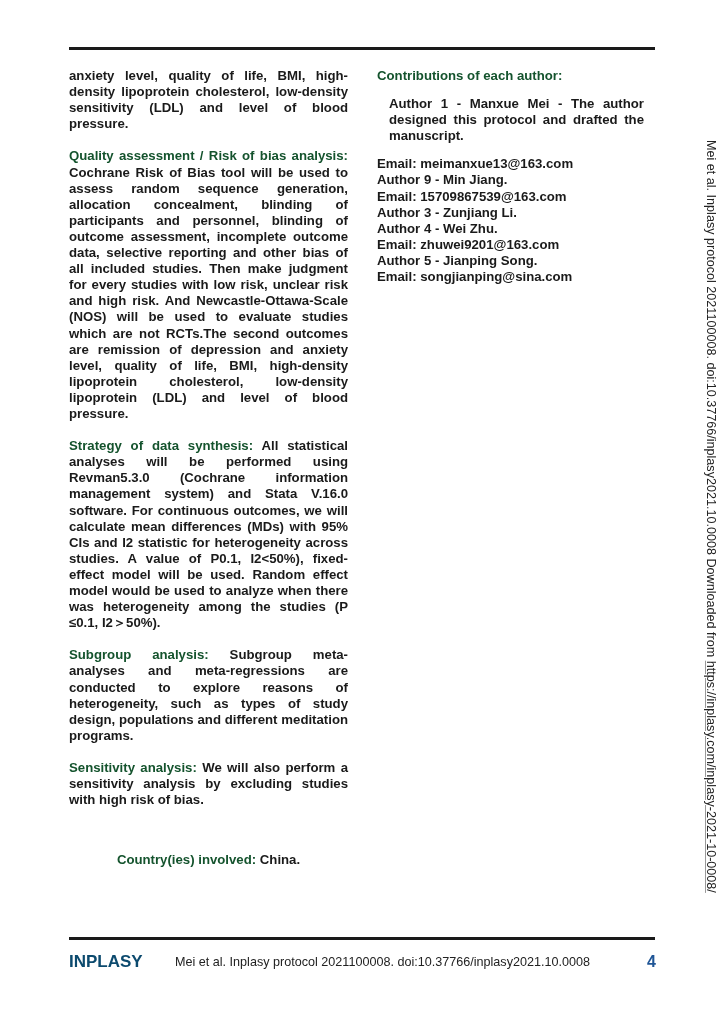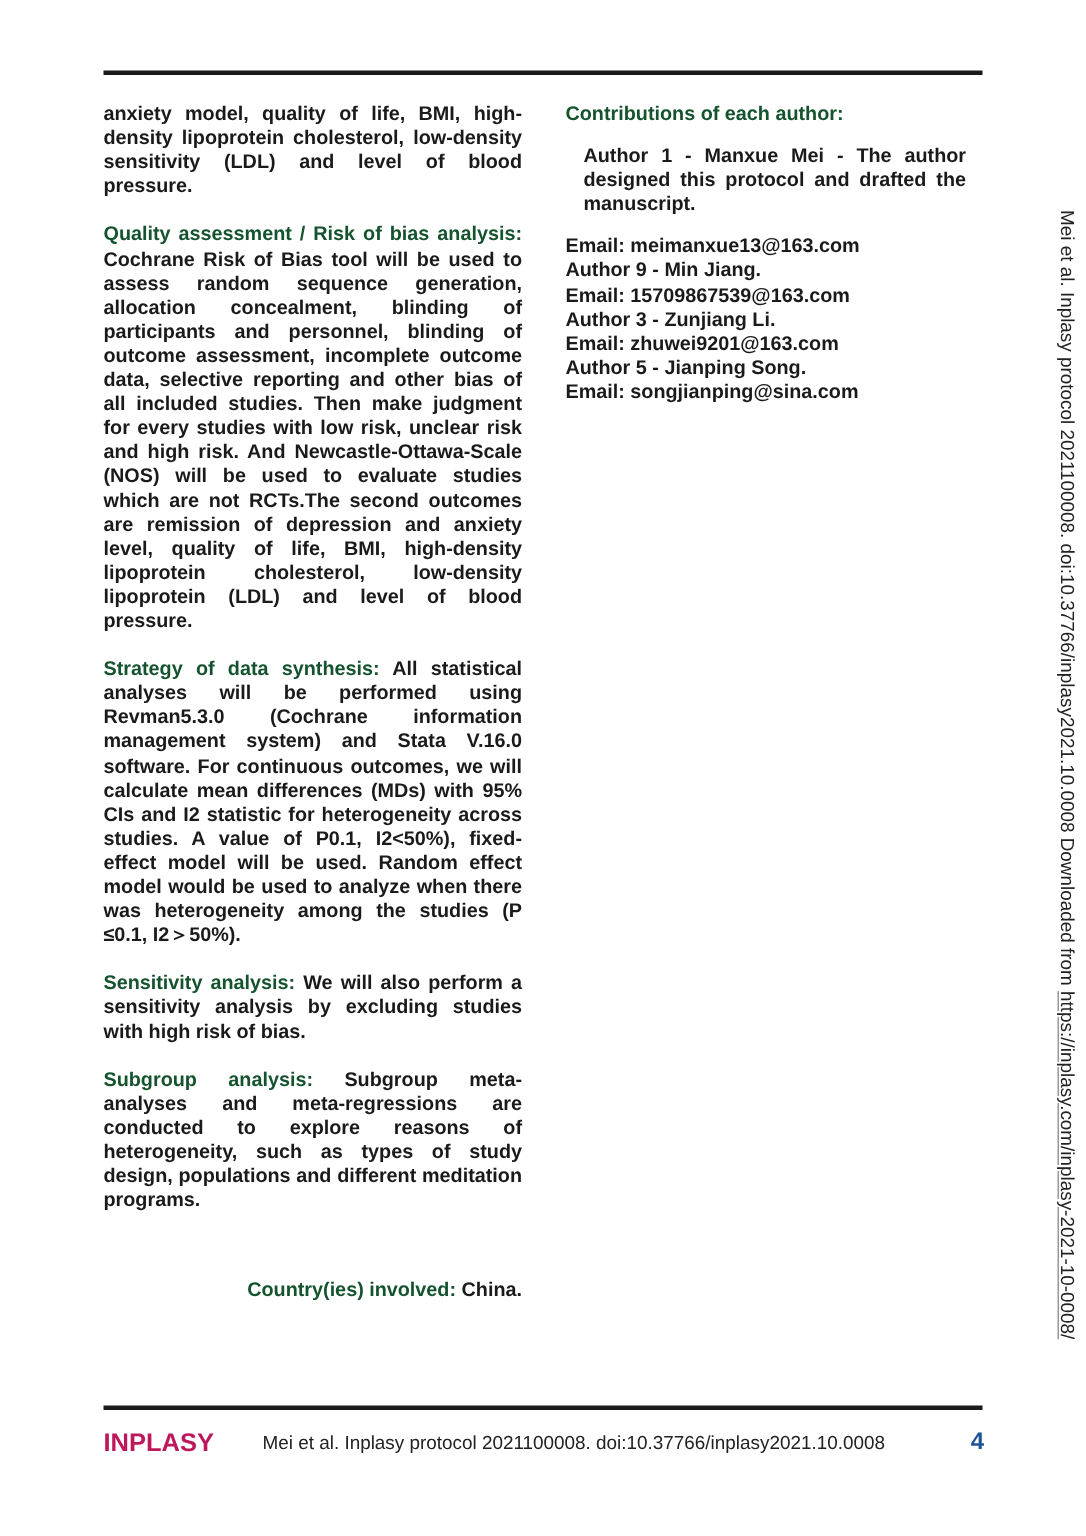--- a/index.html
+++ b/index.html
@@ -5,73 +5,74 @@
   html, body { margin: 0; padding: 0; background: #ffffff; }
   body { width: 724px; height: 1024px; position: relative; overflow: hidden;
          font-family: "Liberation Sans", sans-serif; color: #1a1a1a; }
   .rule { position: absolute; left: 69px; width: 586px; height: 3px; background: #1a1a1a; }
   .rule.top { top: 47px; }
   .rule.bottom { top: 937px; }
   .col { position: absolute; top: 68px; font-size: 13.2px; line-height: 16.1px; font-weight: bold; }
   .col.left { left: 69px; width: 279px; }
   .col.right { left: 377px; width: 279px; }
   .col p { margin: 0 0 16.1px 0; text-align: justify; }
-  .col p.nojust { text-align: right; margin-top: 44px; }
+  .col p.nojust { text-align: center; margin-top: 44px; }
   .head { color: #14532d; }
   .line { display: block; }
   .side { position: absolute; left: 700px; top: 140px; width: 20px; height: 760px; }
   .side-inner { position: absolute; left: 0; top: 0; transform-origin: 0 0; transform: translate(18px, 0) rotate(90deg);
                 white-space: nowrap; font-size: 12.6px; color: #222; font-weight: normal; }
   .side-inner .link { color: #222; text-decoration: underline; text-decoration-color: #999; }
   .footer { position: absolute; top: 952px; left: 69px; width: 587px; height: 24px; }
-  .brand { position: absolute; left: 0; top: 0; font-size: 17px; font-weight: bold; color: #be185d; }
+  .brand { position: absolute; left: 0; top: 0; font-size: 17px; font-weight: bold; color: #0c4a6e; }
   .footer-cite { position: absolute; left: 106px; top: 3px; font-size: 12.6px; color: #222; }
   .pageno { position: absolute; right: 0; top: 1px; font-size: 16px; font-weight: bold; color: #1f5596; }
 </style>
 </head>
 <body>
 
 <div class="rule top"></div>
 
 <div class="col left">
   <p>
-    <span>anxiety model, quality of life, BMI, high-</span>
+    <span>anxiety level, quality of life, BMI, high-</span>
     <span>density lipoprotein cholesterol, low-density</span>
     <span>sensitivity (LDL) and level of blood</span>
     <span>pressure.</span>
   </p>
   <p>
     <span class="head">Quality assessment / Risk of bias analysis:</span>
     <span>Cochrane Risk of Bias tool will be used to assess random sequence generation, allocation concealment, blinding of participants and personnel, blinding of outcome assessment, incomplete outcome data, selective reporting and other bias of all included studies. Then make judgment for every studies with low risk, unclear risk and high risk. And Newcastle-Ottawa-Scale (NOS) will be used to evaluate studies which are not RCTs.The second outcomes are remission of depression and anxiety level, quality of life, BMI, high-density lipoprotein cholesterol, low-density lipoprotein (LDL) and level of blood pressure.</span>
   </p>
   <p>
     <span class="head">Strategy of data synthesis:</span>
     <span>All statistical analyses will be performed using Revman5.3.0 (Cochrane information management system) and Stata V.16.0 software. For continuous outcomes, we will calculate mean differences (MDs) with 95% CIs and I2 statistic for heterogeneity across studies. A value of P0.1, I2&lt;50%), fixed-effect model will be used. Random effect model would be used to analyze when there was heterogeneity among the studies (P ≤0.1,  I2＞50%).</span>
   </p>
   <p>
+    <span class="head">Subgroup analysis:</span>
+    <span>Subgroup meta-analyses and meta-regressions are conducted to explore reasons of heterogeneity, such as types of study design, populations and different meditation programs.</span>
+  </p>
+  <p>
     <span class="head">Sensitivity analysis:</span>
     <span>We will also perform a sensitivity analysis by excluding studies with high risk of bias.</span>
-  </p>
-  <p>
-    <span class="head">Subgroup analysis:</span>
-    <span>Subgroup meta-analyses and meta-regressions are conducted to explore reasons of heterogeneity, such as types of study design, populations and different meditation programs.</span>
   </p>
   <p class="nojust">
     <span class="head">Country(ies) involved:</span>
     <span>China.</span>
   </p>
 </div>
 
 <div class="col right">
   <span class="head line">Contributions of each author:</span>
   <p style="margin:12px;">Author 1 - Manxue Mei - The author designed this protocol and drafted the manuscript.</p>
   <span class="line">Email: meimanxue13@163.com</span>
   <span class="line">Author 9 - Min Jiang.</span>
   <span class="line">Email: 15709867539@163.com</span>
   <span class="line">Author 3 - Zunjiang Li.</span>
+  <span class="line">Author 4 - Wei Zhu.</span>
   <span class="line">Email: zhuwei9201@163.com</span>
   <span class="line">Author 5 - Jianping Song.</span>
   <span class="line">Email: songjianping@sina.com</span>
 </div>
 
 <div class="side">
   <div class="side-inner">
     <span>Mei et al. Inplasy protocol 2021100008. doi:10.37766/inplasy2021.10.0008 Downloaded from </span><span class="link">https://inplasy.com/inplasy-2021-10-0008/</span>
   </div>
 </div>

